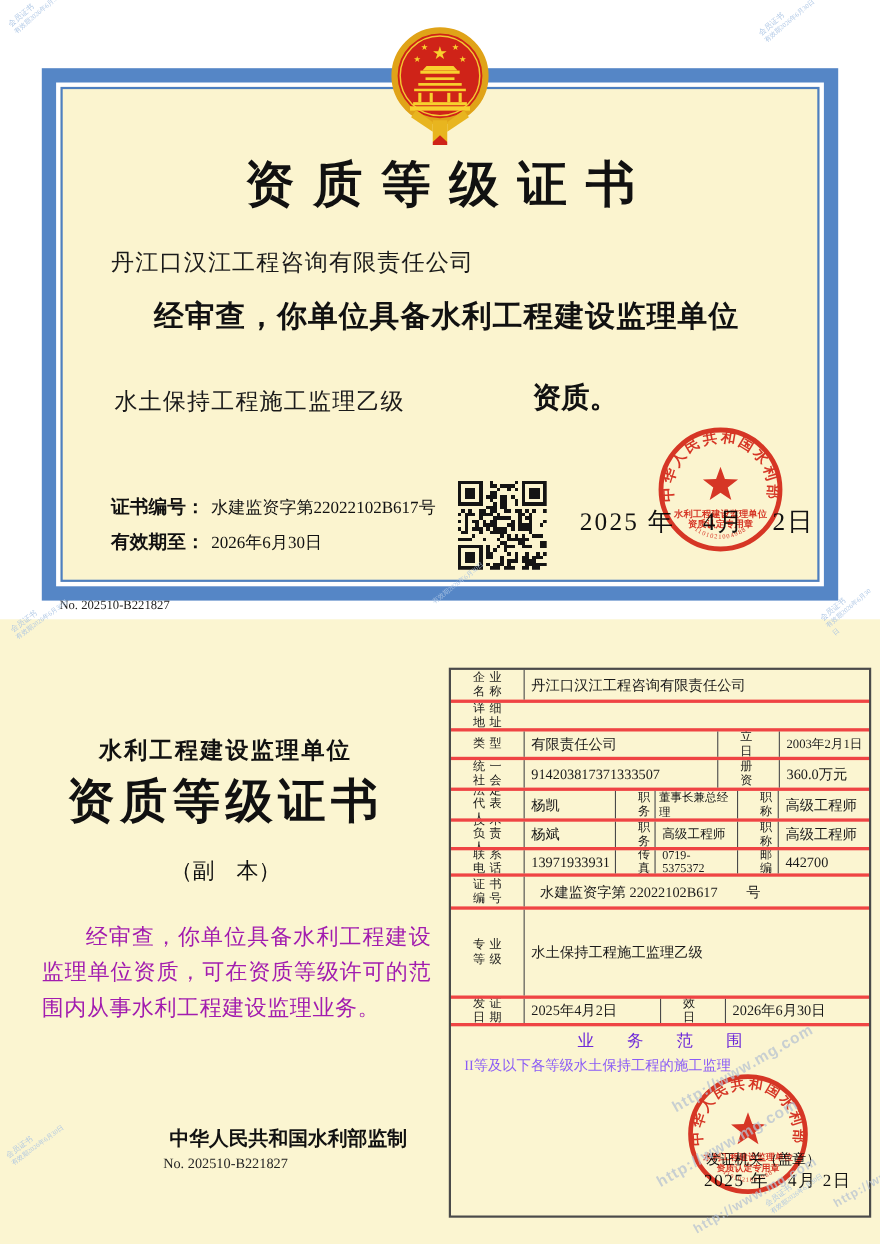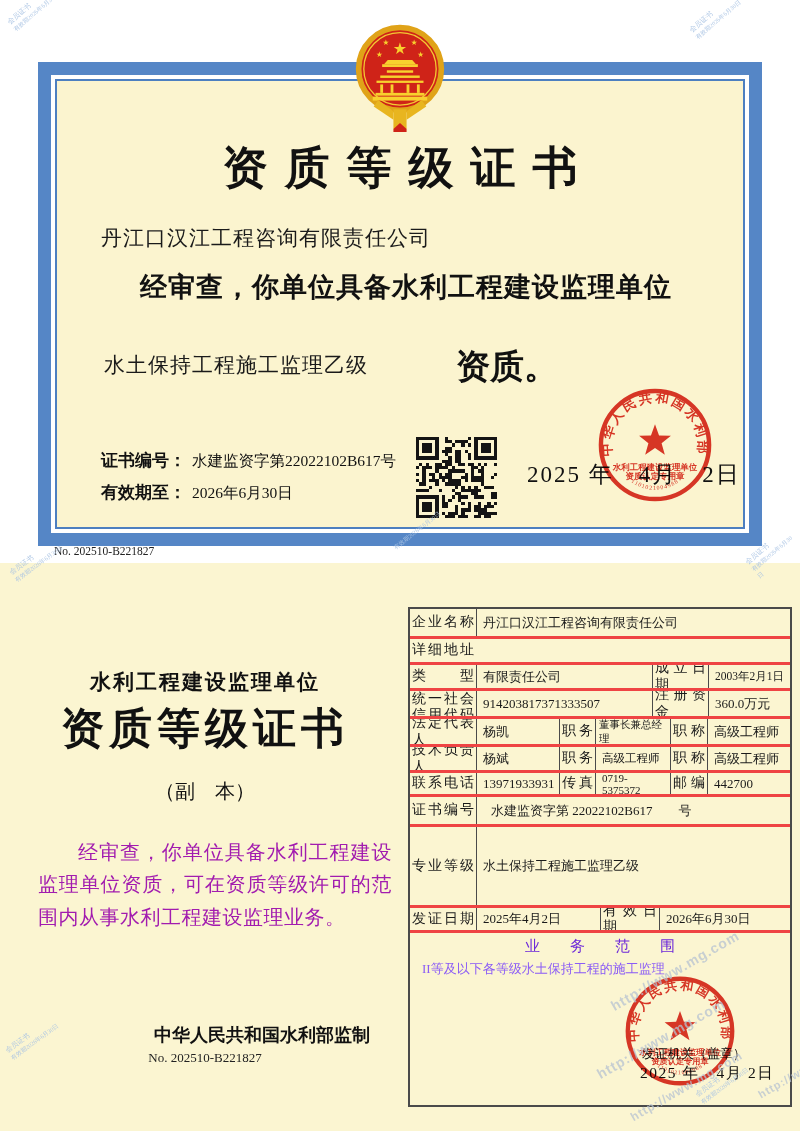--- a/index.html
+++ b/index.html
@@ -11,21 +11,21 @@
     border:13px solid #5586c6;box-sizing:border-box;background:#fff;}
   .frame-inner{position:absolute;left:4px;top:4px;right:4px;bottom:4px;
     border:2px solid #4d7fc0;background:#fbf4cf;}
   .cert-title{position:absolute;left:0;top:138px;width:800px;text-align:center;
     font-size:45px;font-weight:bold;letter-spacing:17px;padding-left:17px;box-sizing:border-box;
     color:#111;margin:0;}
   .company-line{position:absolute;left:101px;top:224px;font-size:21px;color:#1a1a1a;letter-spacing:1px;}
   .stmt-line{position:absolute;left:140px;top:269px;font-size:27px;font-weight:bold;color:#111;
     font-family:"Liberation Sans","DejaVu Sans",sans-serif;letter-spacing:1px;}
   .grade-line{position:absolute;left:104px;top:351px;font-size:21px;color:#1a1a1a;letter-spacing:1px;}
-  .zizhi{position:absolute;left:456px;top:344px;font-size:34px;font-weight:bold;color:#111;
+  .zizhi{position:absolute;left:484px;top:344px;font-size:26px;font-weight:bold;color:#111;
     font-family:"Liberation Sans","DejaVu Sans",sans-serif;}
   .meta-line{position:absolute;left:101px;font-size:15.5px;color:#111;}
   .meta-line b{font-size:17px;margin-right:6px;}
   .qr{position:absolute;left:416px;top:437px;width:81px;height:81px;}
   .date1{position:absolute;left:527px;top:459px;font-size:23px;color:#111;letter-spacing:2px;}
   .seal{mix-blend-mode:multiply;opacity:.93;}
   .seal1{position:absolute;left:596px;top:386px;}
   .serial1{position:absolute;left:54px;top:545px;font-size:11.5px;color:#222;}
 
   
@@ -42,21 +42,21 @@
   .dup-serial{position:absolute;left:40px;top:1050px;width:330px;text-align:center;font-size:13px;color:#222;}
 
   
   .info-table{position:absolute;left:408px;top:607px;width:384px;box-sizing:border-box;
     border:2px solid #4a4a4a;color:#1a1a1a;}
   .tr{display:flex;border-top:3px solid #ef4444;box-sizing:border-box;}
   .tr:first-child{border-top:none;}
   .td{border-left:1px solid #4a4a4a;box-sizing:border-box;display:flex;align-items:center;overflow:hidden;}
   .td:first-child{border-left:none;}
   .lb span{display:block;width:100%;text-align:justify;text-align-last:justify;
-    font-size:14px;padding:0 2px;box-sizing:border-box;line-height:1.15;}
+    font-size:11px;padding:0 20px;box-sizing:border-box;line-height:1.15;}
   .vl{font-size:13px;padding:0 6px;}
   .vl.small{font-size:10.5px;padding:0 3px;}
   .w66{width:66px;flex:0 0 66px}.w83{width:83px;flex:0 0 83px}.w36{width:36px;flex:0 0 36px}
   .w75{width:75px;flex:0 0 75px}.w37{width:37px;flex:0 0 37px}.w86{width:86px;flex:0 0 86px}
   .w176{width:176px;flex:0 0 176px}.w56{width:56px;flex:0 0 56px}.w84{width:84px;flex:0 0 84px}
   .w124{width:124px;flex:0 0 124px}.w59{width:59px;flex:0 0 59px}.w133{width:133px;flex:0 0 133px}
   .grow{flex:1 1 auto}
   .h27{height:27px}.h26{height:26px}.h28{height:28px}.h24{height:24px}.h30{height:30px}
   .h81{height:81px}.h25{height:25px}.h175{height:175px}
   .scope-cell{position:relative;display:block;width:100%;}

